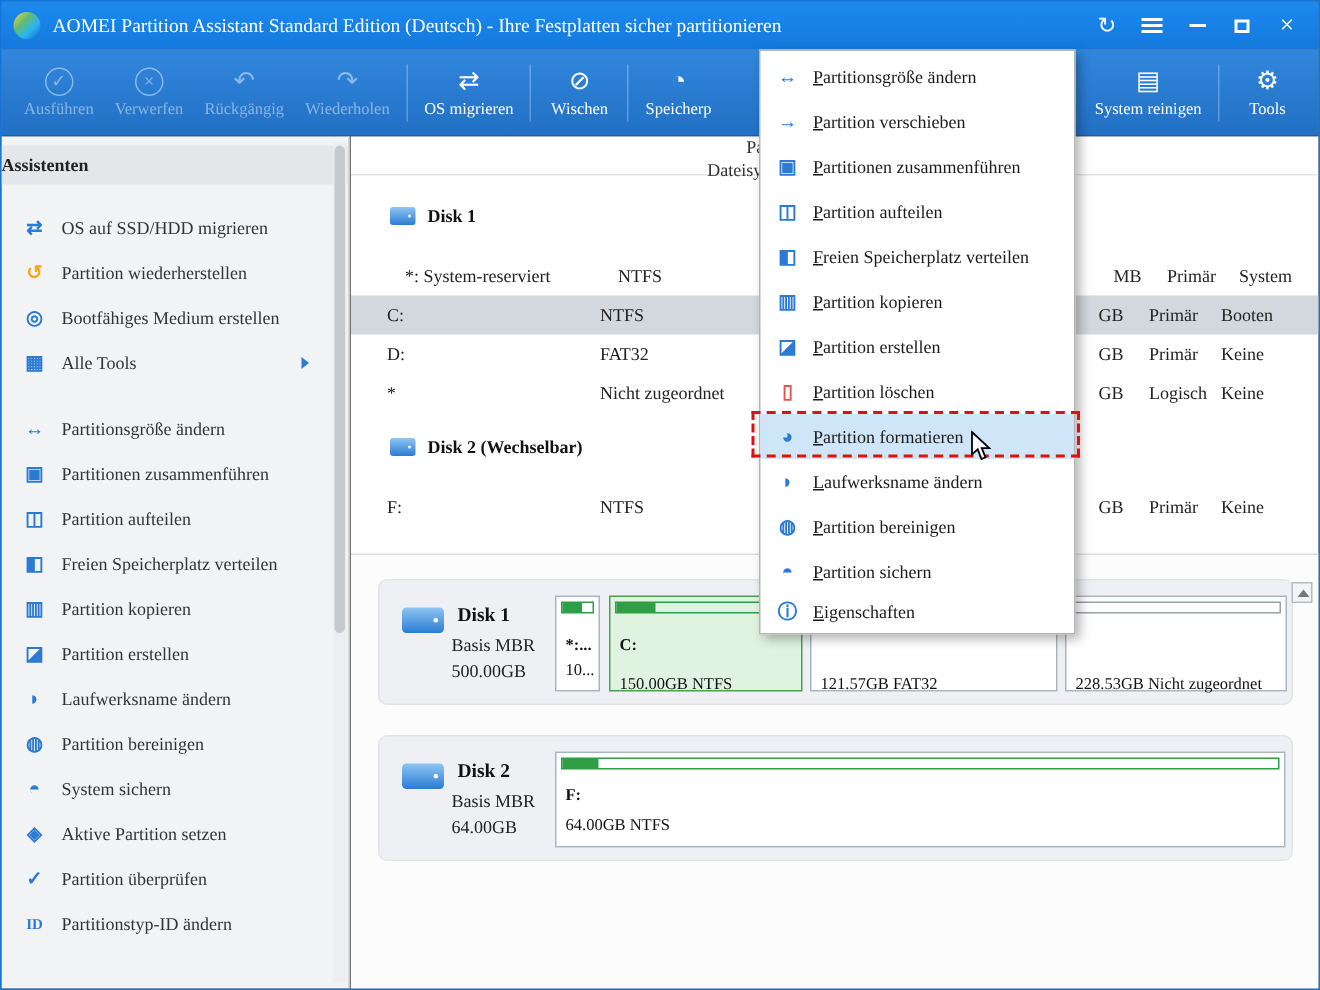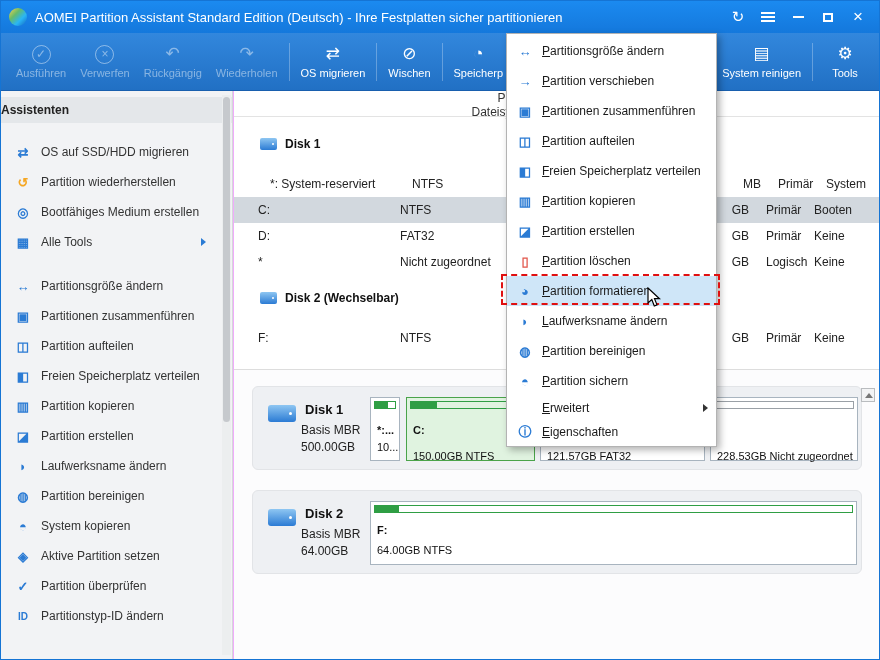--- a/index.html
+++ b/index.html
@@ -1,18 +1,18 @@
 <!DOCTYPE html>
 <html><head>
 <meta charset="utf-8">
 <style>
   * { margin:0; padding:0; box-sizing:border-box; }
   body { background:#888; }
-  .app { position:relative; width:880px; height:660px; background:#f0abfc; overflow:hidden;
-         font-family:Liberation Sans, sans-serif; border:1px solid #1574d4; }
+  .app { position:relative; width:880px; height:660px; background:#737373; overflow:hidden;
+         font-family:Liberation Serif, serif; border:1px solid #1574d4; }
 
   
   .titlebar { position:absolute; left:0; top:0; width:880px; height:32px;
               background:linear-gradient(180deg,#1b8af0,#1478dc); display:flex; align-items:center; padding:0 8px; }
   .logo { width:18px; height:18px; border-radius:50%;
           background:linear-gradient(135deg,#ffd54f 0%,#66bb6a 35%,#29b6f6 65%,#1565c0 100%); margin-right:8px; flex:none; }
   .wtitle { color:#fff; font-size:13px; white-space:nowrap; overflow:hidden; }
   .winctrls { margin-left:auto; display:flex; align-items:center; }
   .wbtn { width:30px; height:30px; display:flex; align-items:center; justify-content:center; color:#fff; font-size:15px; cursor:default; }
   .hamb { width:14px; height:2px; background:#fff; box-shadow:0 -4px 0 #fff, 0 4px 0 #fff; }
@@ -236,21 +236,21 @@
     <div class="sitem">
       <span class="sicon">◗</span>
       <span class="slabel">Laufwerksname ändern</span>
     </div>
     <div class="sitem">
       <span class="sicon">◍</span>
       <span class="slabel">Partition bereinigen</span>
     </div>
     <div class="sitem">
       <span class="sicon">◓</span>
-      <span class="slabel">System kopieren</span>
+      <span class="slabel">System sichern</span>
     </div>
     <div class="sitem">
       <span class="sicon">◈</span>
       <span class="slabel">Aktive Partition setzen</span>
     </div>
     <div class="sitem">
       <span class="sicon">✓</span>
       <span class="slabel">Partition überprüfen</span>
     </div>
     <div class="sitem">
@@ -414,25 +414,20 @@
     </div>
     <div class="mitem">
       <span class="micon">◍</span>
       <span class="mlabel">Partition bereinigen</span>
     </div>
     <div class="mitem">
       <span class="micon">◓</span>
       <span class="mlabel">Partition sichern</span>
     </div>
     <div class="mitem short">
-      <span class="micon"></span>
-      <span class="mlabel">Erweitert</span>
-      <span class="subarrow"></span>
-    </div>
-    <div class="mitem short">
       <span class="micon">ⓘ</span>
       <span class="mlabel">Eigenschaften</span>
     </div>
   </div>
 
   <div class="redbox"></div>
 
   <svg class="cursor" width="14" height="21" viewBox="0 0 14 21">
     <path d="M1,1 L1,16 L4.8,12.6 L7.3,19 L10,17.9 L7.5,11.7 L12.5,11.7 Z" fill="#fff" stroke="#000" stroke-width="1.2"></path>
   </svg>

